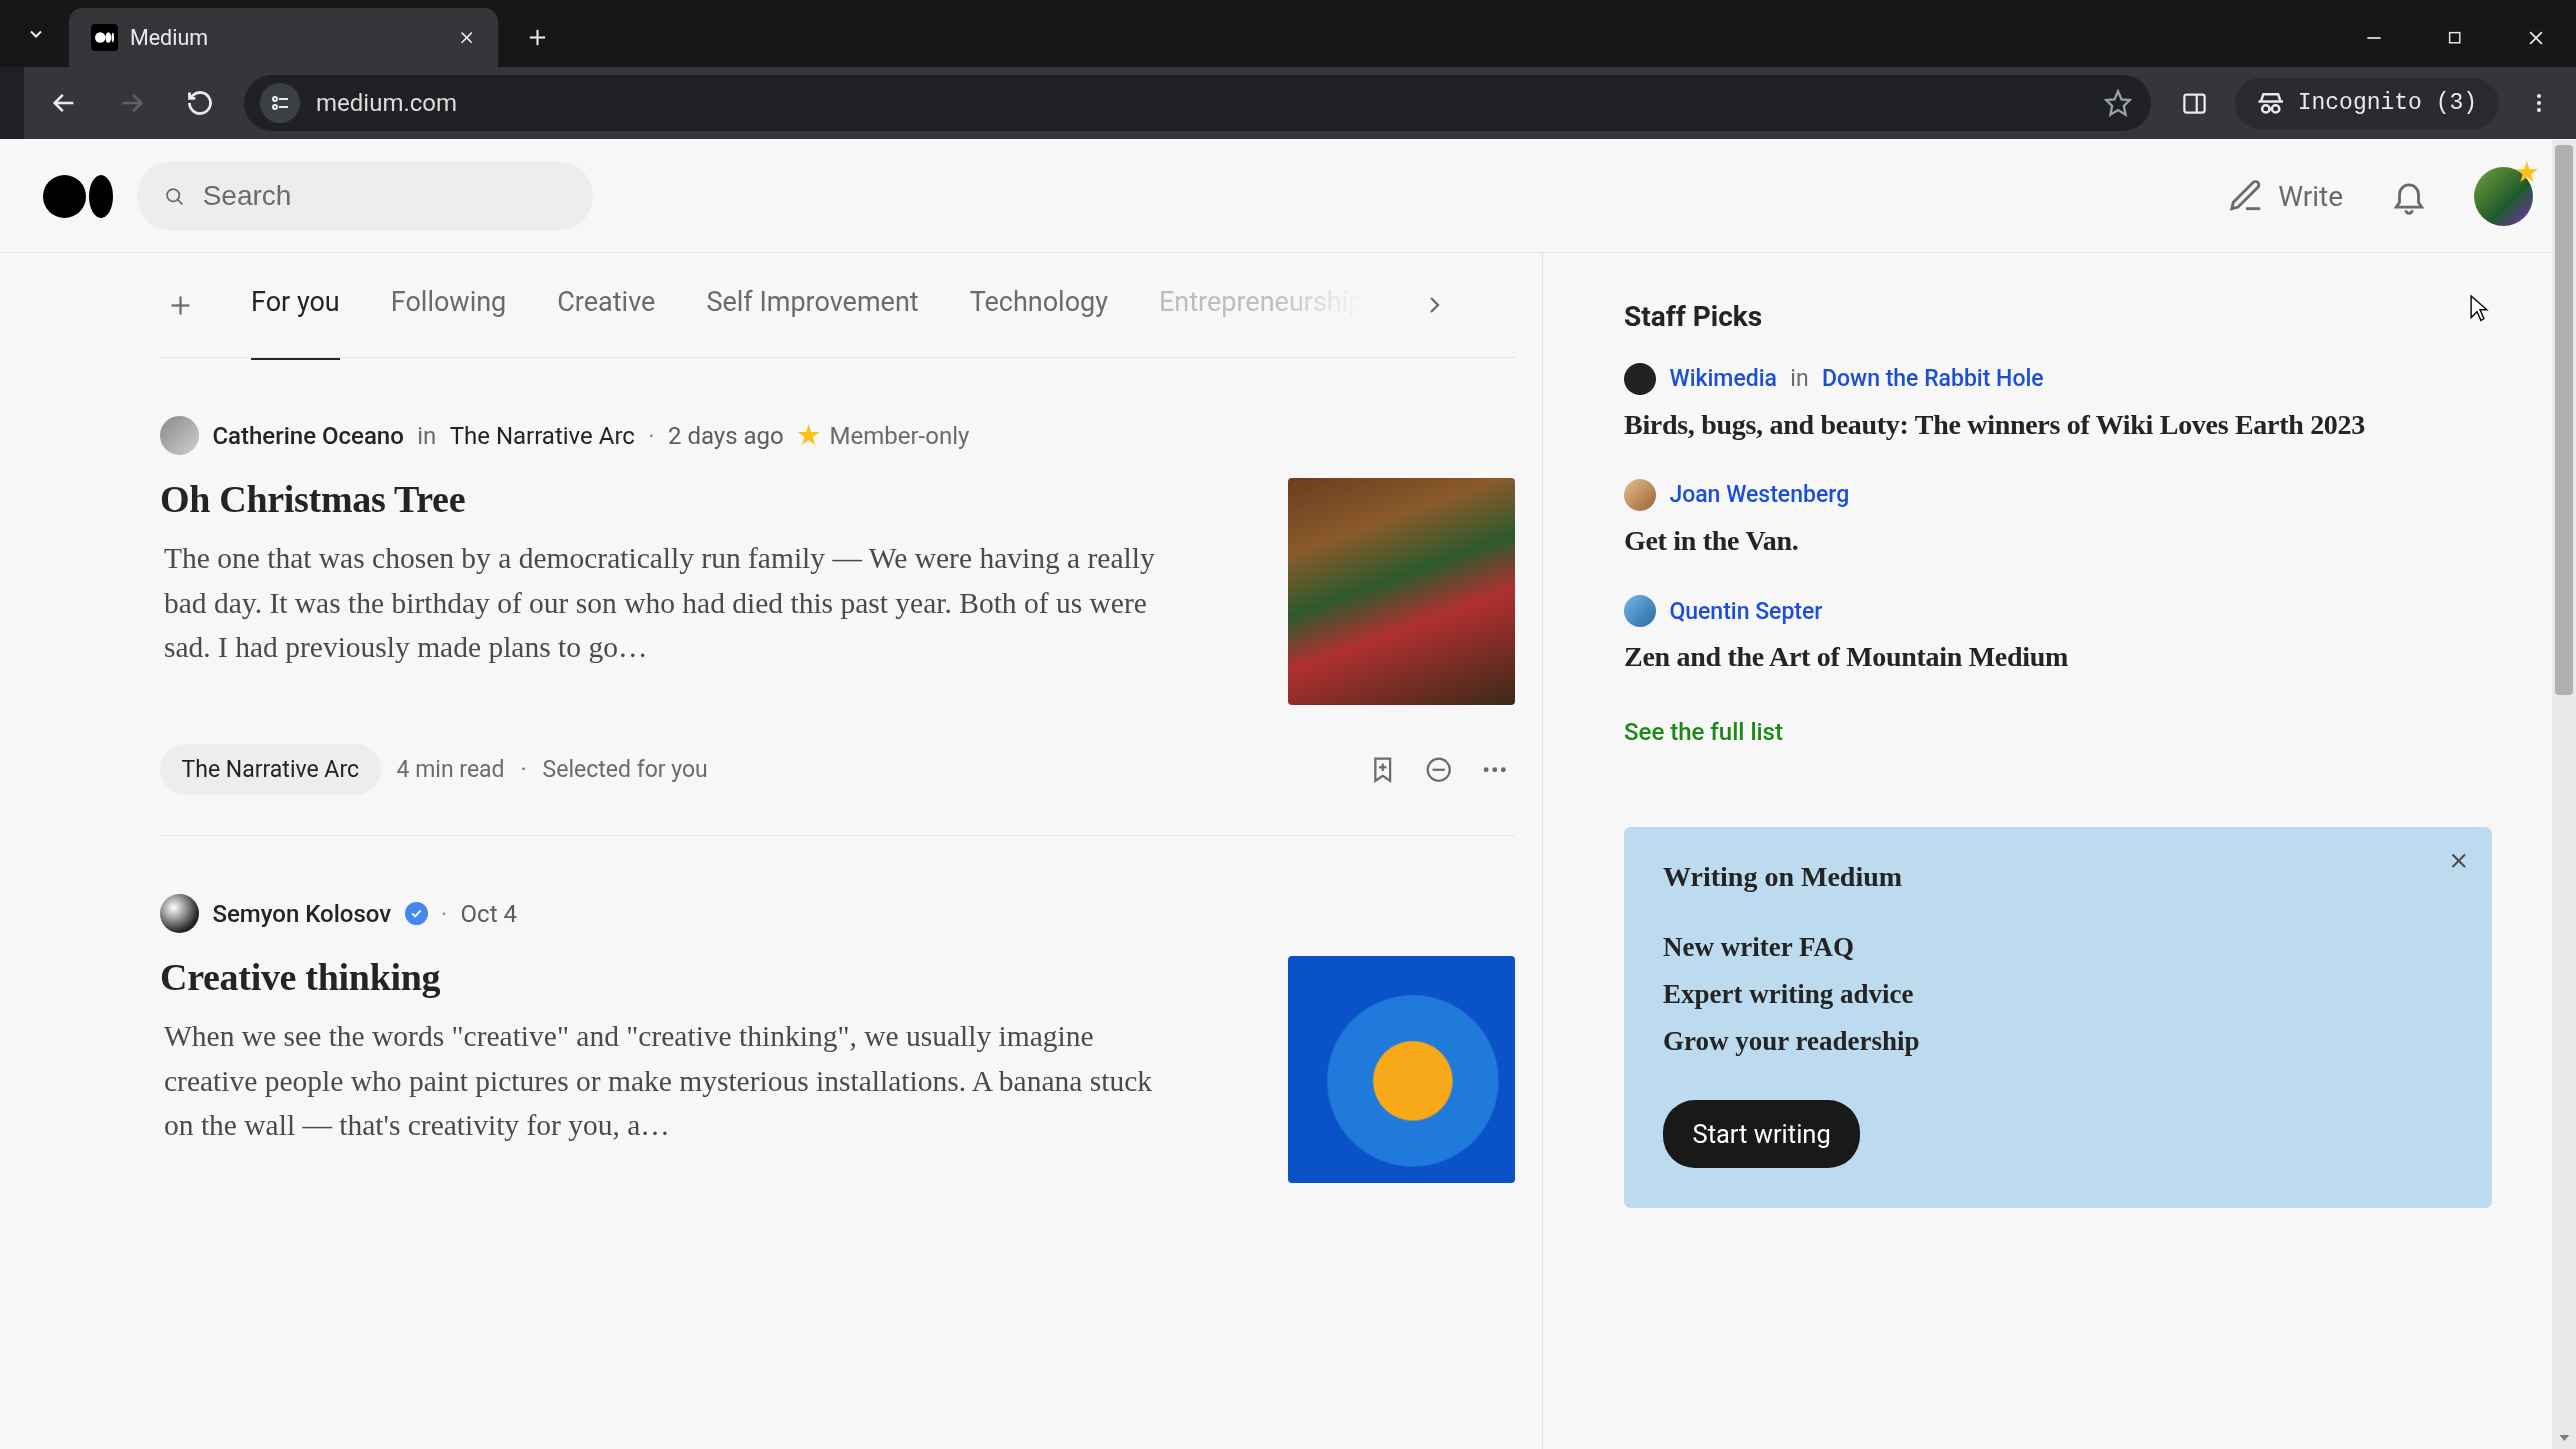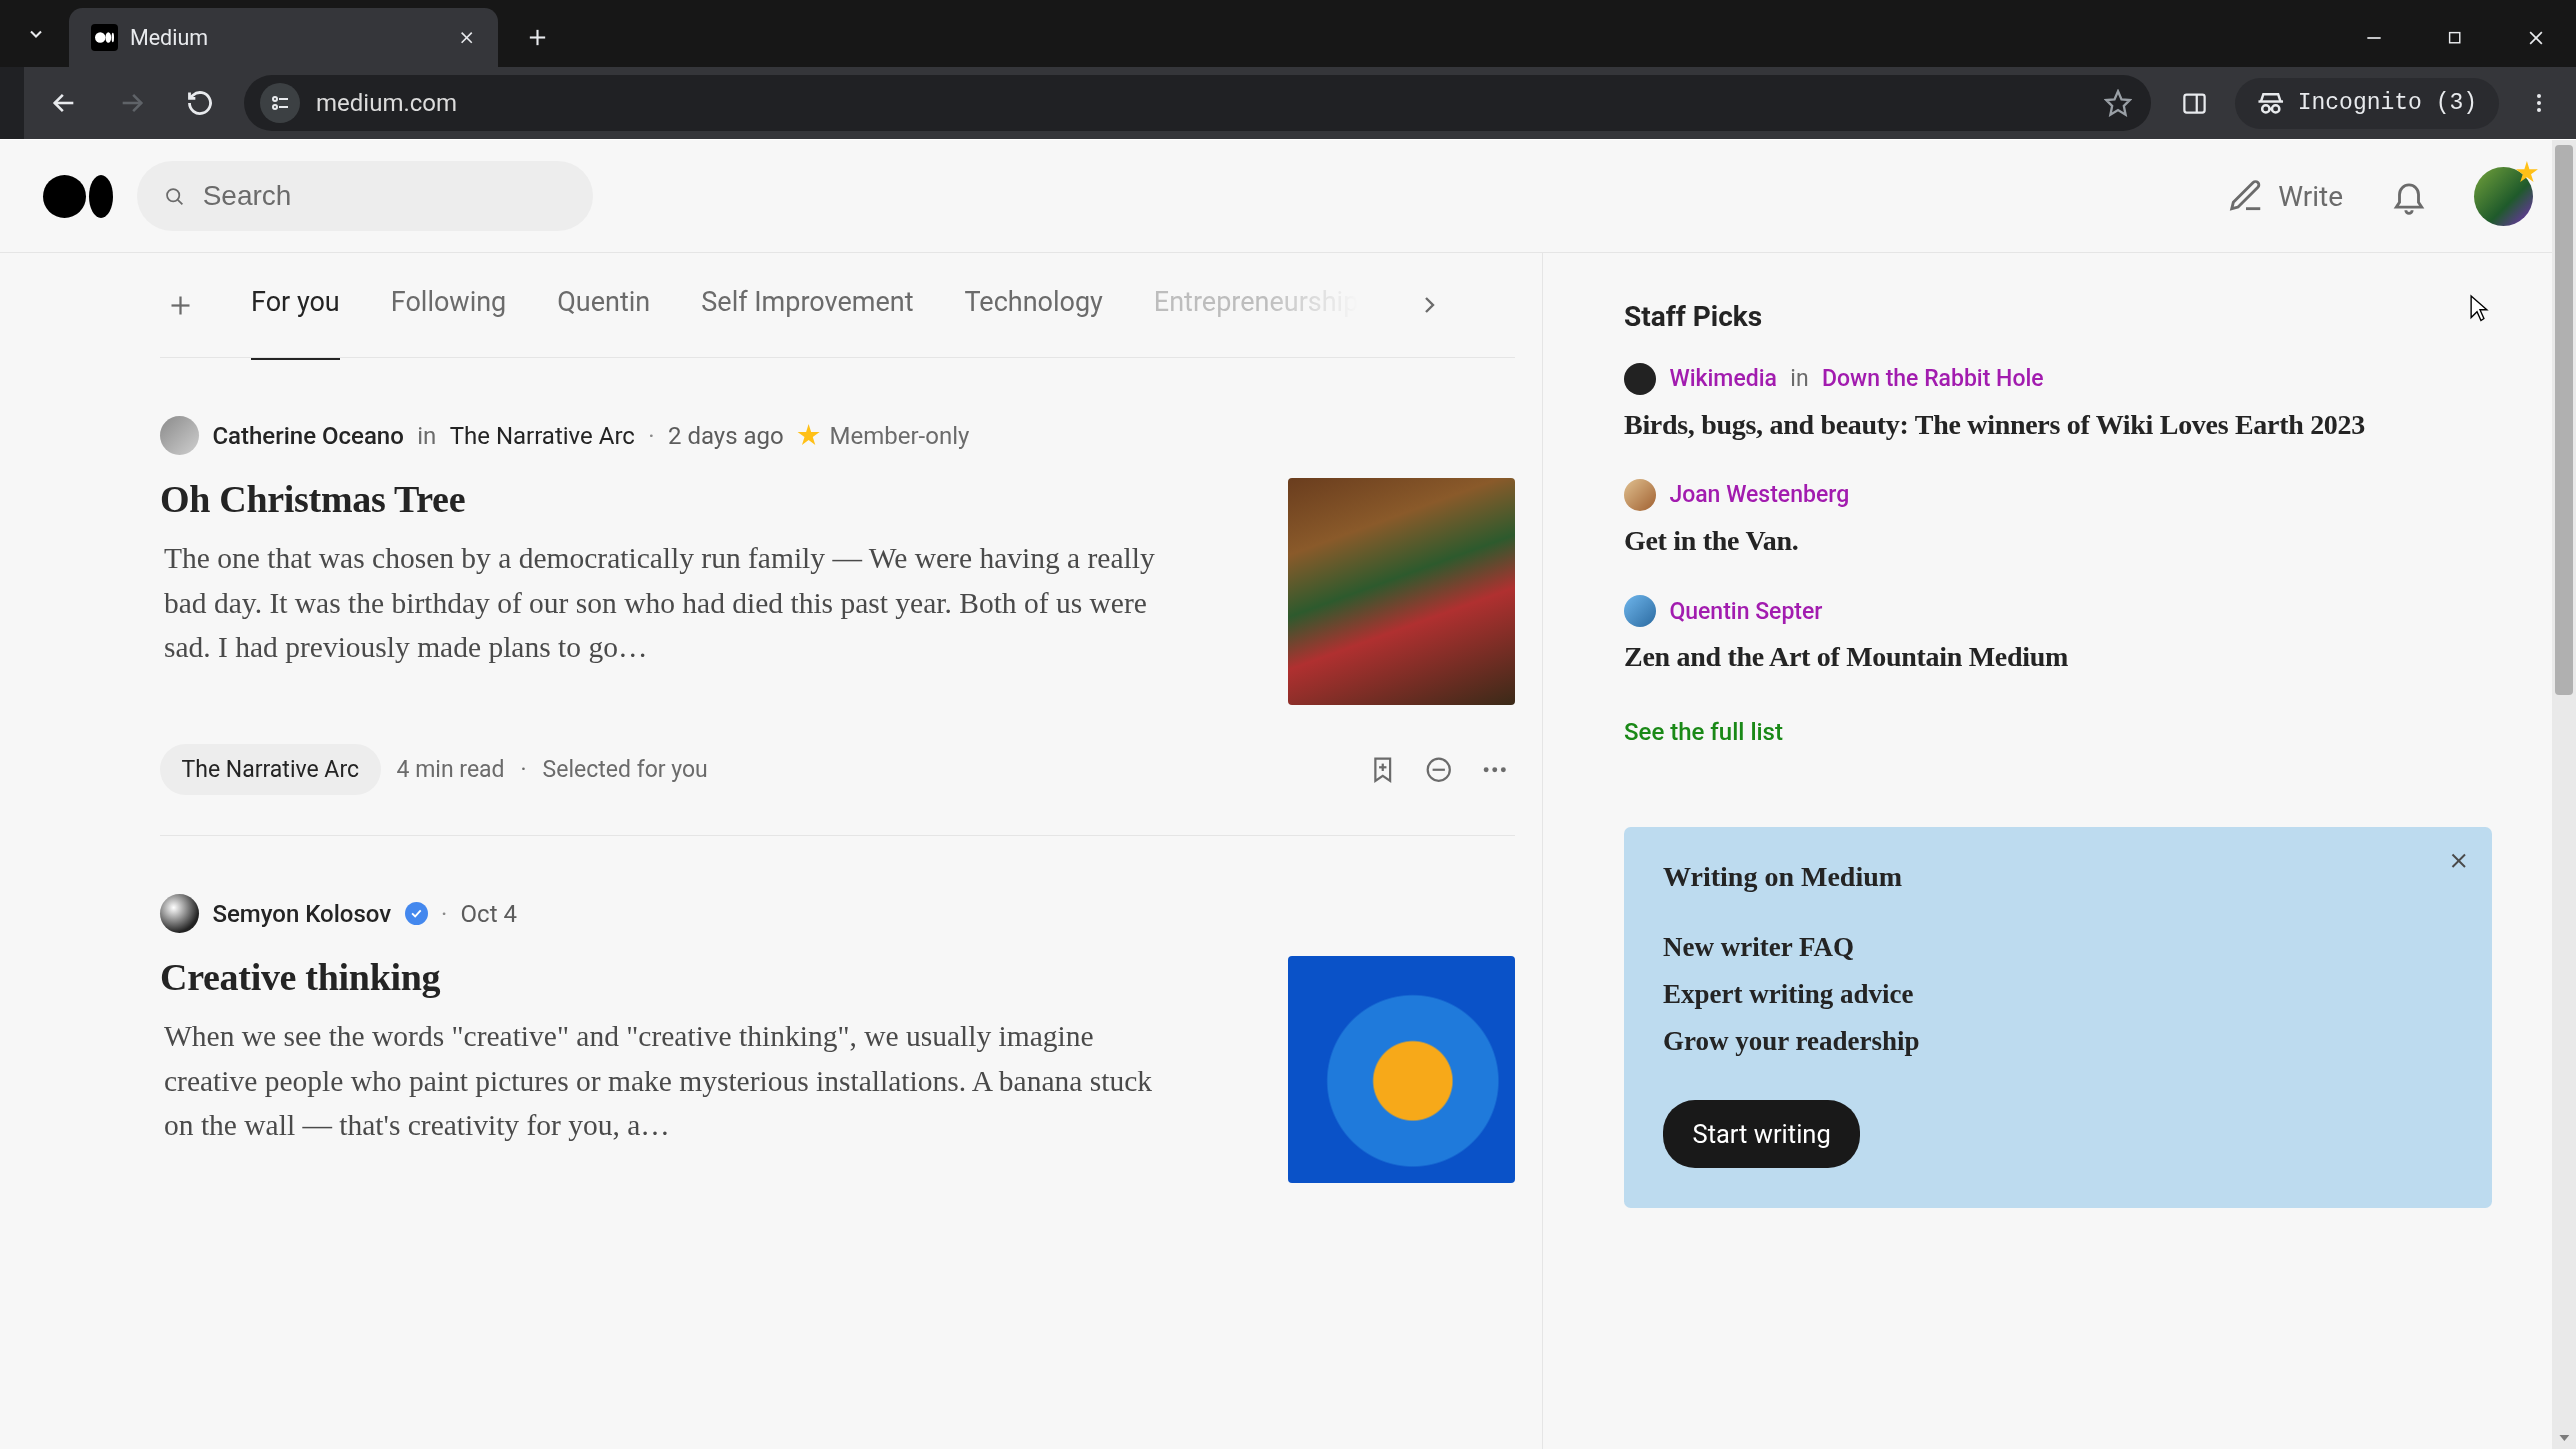--- a/index.html
+++ b/index.html
@@ -258,21 +258,21 @@
   .faction{width:40px;height:40px;display:flex;align-items:center;justify-content:center;color:#6b6b6b;cursor:pointer;}
 
   
   .side-h{font-size:28px;font-weight:700;color:var(--page-text);margin:0 0 29.5px 0;}
   .pick{margin-bottom:36px;}
   .pick .byline{display:flex;align-items:center;gap:13.4px;font-size:23px;color:#242424;margin-bottom:12px;}
   .pick .byline .avatar{width:32px;height:32px;border-radius:50%;background:#222;}
   .pick .byline .avatar.alt1{background:linear-gradient(135deg,#e0c090,#a06030);}
   .pick .byline .avatar.alt2{background:linear-gradient(135deg,#6fb6ec,#2b6aa0);}
   .pick .byline .in{color:#6b6b6b;}
-  .pick .byline .pub{color:#a21caf;font-weight:500;}
+  .pick .byline .pub{color:#1d4ed8;font-weight:500;}
   .pick-title{font-family:Georgia,serif;font-size:28px;font-weight:800;color:#242424;line-height:1.3;letter-spacing:-0.3px;cursor:pointer;}
   .see-full{color:var(--accentGreen);font-size:24px;font-weight:500;cursor:pointer;margin-top:6.7px;display:inline-block;}
 
   .promo{
     margin-top:81px;
     background:var(--promoBg);
     border-radius:6.7px;
     padding:34px 39px 40px 39px;
     position:relative;
   }
@@ -442,21 +442,21 @@
     <div class="feed">
       <div class="feed-tabs">
         <div class="tab-add">
           <svg width="27" height="27" viewBox="0 0 24 24" fill="none" stroke="#6b6b6b" stroke-width="2">
               <line x1="12" y1="4" x2="12" y2="20"></line>
               <line x1="4" y1="12" x2="20" y2="12"></line>
             </svg>
         </div>
         <div class="feed-tab active">For you</div>
         <div class="feed-tab">Following</div>
-        <div class="feed-tab">Quentin</div>
+        <div class="feed-tab">Creative</div>
         <div class="feed-tab">Self Improvement</div>
         <div class="feed-tab">Technology</div>
         <div class="feed-tab truncated">Entrepreneurship</div>
         <div class="tabs-next">
           <svg width="24" height="24" viewBox="0 0 24 24" fill="none" stroke="#6b6b6b" stroke-width="2.4">
               <polyline points="9 5 16 12 9 19"></polyline>
             </svg>
         </div>
       </div>
 

